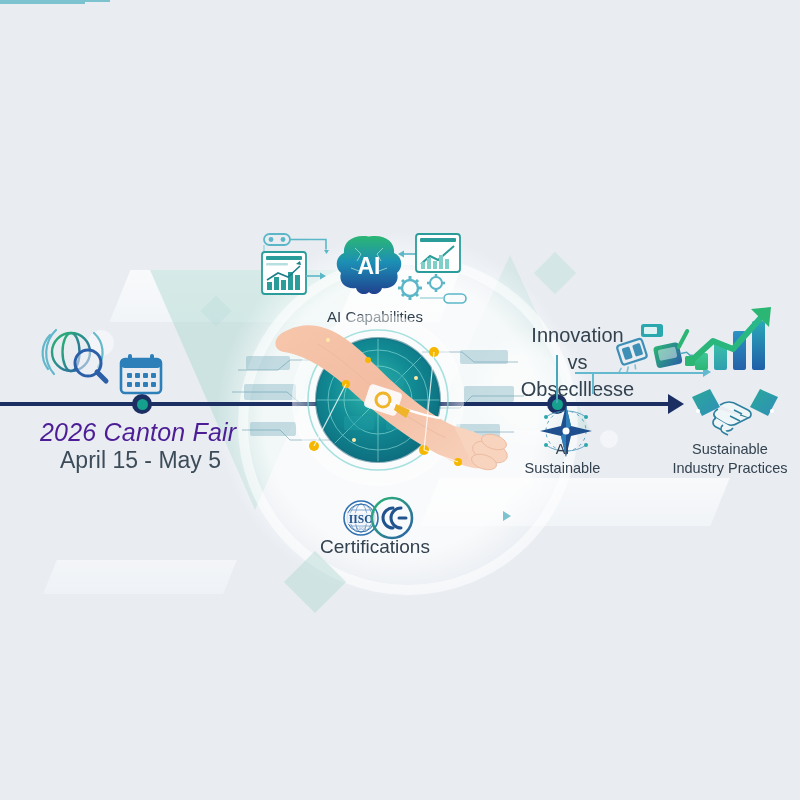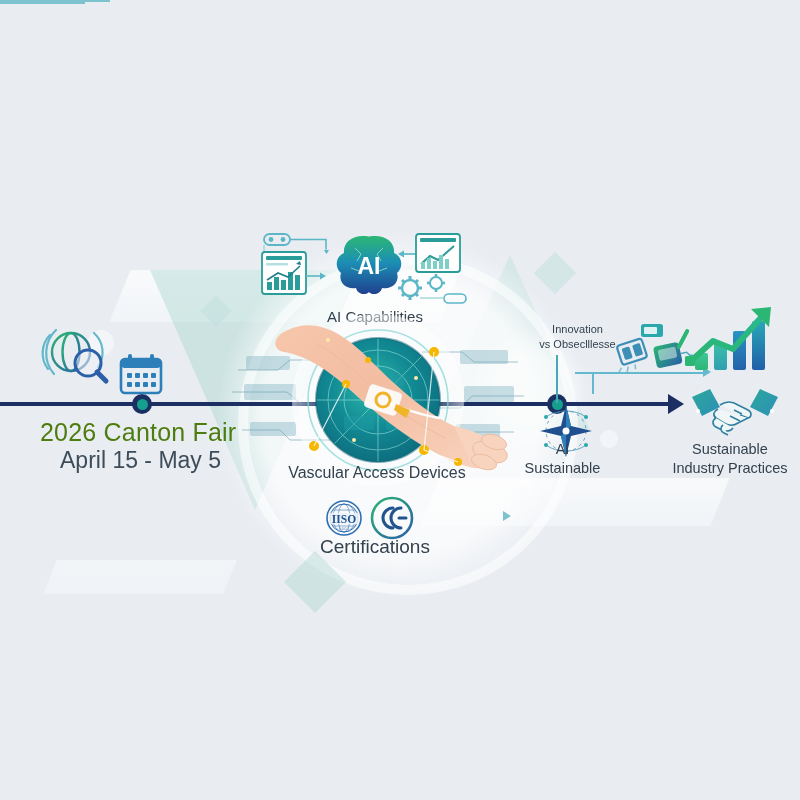--- a/index.html
+++ b/index.html
@@ -64,36 +64,36 @@
   .cert-arrow{position:absolute;left:503px;top:511px;width:0;height:0;
     border-top:5px solid transparent;border-bottom:5px solid transparent;border-left:8px solid #7cc3cf;}
   .nav-stem{position:absolute;left:556px;top:355px;width:2px;height:48px;background:#4aa7bb;}
   .growth-line{left:575px;top:372px;width:130px;height:2px;background:#63b9cd;}
   .growth-arrow{position:absolute;left:703px;top:367px;width:0;height:0;
     border-top:5px solid transparent;border-bottom:5px solid transparent;border-left:8px solid #63b9cd;}
   .dev-bracket{position:absolute;left:592px;top:372px;width:2px;height:22px;background:#63b9cd;}
 
   
   .label{position:absolute;text-align:center;color:#33424f;line-height:1.2;}
-  .event-title{position:absolute;left:40px;top:418px;font-size:25px;color:#4d7c0f;letter-spacing:.2px;}
+  .event-title{position:absolute;left:40px;top:418px;font-size:25px;color:#4c1d95;letter-spacing:.2px;font-style:italic;}
   .event-sub{position:absolute;left:60px;top:447px;font-size:23px;color:#3d4c59;}
   .cap-label{left:295px;top:308px;width:160px;font-size:15px;}
   .vad-label{left:272px;top:463px;width:210px;font-size:16px;}
   .cert-label{left:300px;top:536px;width:150px;font-size:19px;}
-  .innov-label{left:510px;top:322px;width:135px;font-size:11px;line-height:1.35;}
+  .innov-label{left:510px;top:322px;width:135px;font-size:20px;line-height:1.35;}
   .nav-label{left:515px;top:440px;width:95px;font-size:14.5px;line-height:1.3;}
   .sustain-label{left:660px;top:440px;width:140px;font-size:14.5px;line-height:1.3;}
 
   
   .icon{position:absolute;}
   .globe-search{left:42px;top:325px;}
   .calendar{left:118px;top:352px;}
   .brain-block{left:258px;top:228px;}
   .arm-block{left:228px;top:300px;}
-  .cert-iso{left:324px;top:498px;}
+  .cert-iso{left:341px;top:498px;}
   .cert-ce{left:369px;top:495px;}
   .compass{left:533px;top:403px;}
   .devices{left:615px;top:322px;}
   .growth{left:685px;top:305px;}
   .handshake{left:690px;top:383px;}
 
   svg{display:block;overflow:visible;}
 </style>
 </head>
 <body>
@@ -354,21 +354,20 @@
           <path d="M196 150 L230 162"></path>
       </g>
       <g fill="#ffe9a8">
         <circle cx="100" cy="40" r="2"></circle>
           <circle cx="188" cy="78" r="2"></circle>
           <circle cx="126" cy="140" r="2"></circle>
       </g>
     </svg>
   </div>
 
-  <div class="label vad-label">Vascular Access Devices</div>
 
   <div class="cert-line-l"></div>
   <div class="cert-line-r"></div>
   <div class="cert-arrow"></div>
 
   <div class="icon cert-iso">
     <svg width="40" height="40" viewBox="0 0 40 40">
       <circle cx="20" cy="20" r="17" fill="none" stroke="#2f6fb0" stroke-width="1.6"></circle>
       <circle cx="20" cy="20" r="14" fill="none" stroke="#2f6fb0" stroke-width="1"></circle>
       <g stroke="#2f6fb0" stroke-width=".7" fill="none" opacity=".8">

